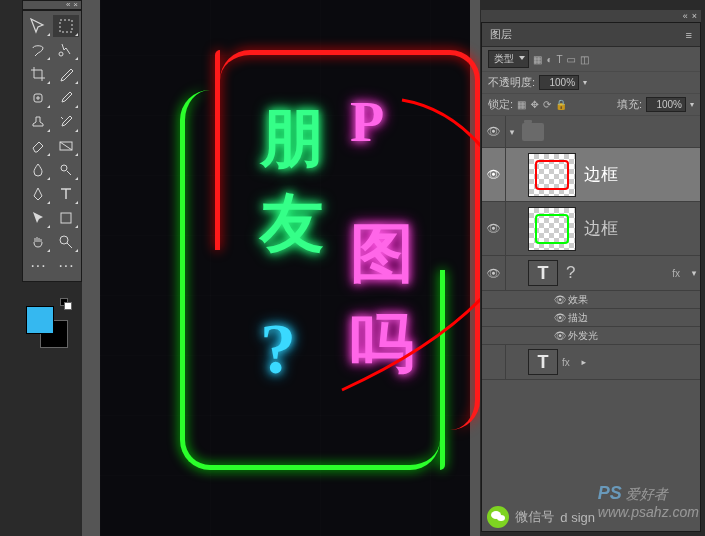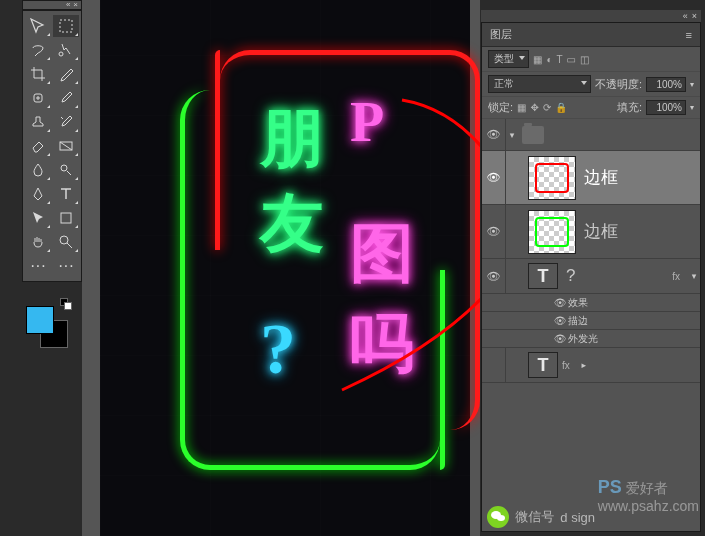--- a/index.html
+++ b/index.html
@@ -59,21 +59,21 @@
 .lname{flex:1;padding-left:4px;font-size:17px}
 .fx{padding-right:8px;font-size:10px;opacity:.8}
 .chev{width:12px;text-align:center;font-size:9px}
 .sub{padding-left:70px;font-size:10px;min-height:18px}
 .folder{width:22px;height:18px;background:#6a6a6a;border-radius:2px;margin:4px;position:relative}
 .folder::before{content:"";position:absolute;top:-3px;left:2px;width:8px;height:3px;background:#6a6a6a;border-radius:1px}
 .wechat{position:absolute;bottom:8px;right:110px;display:flex;align-items:center;gap:6px;color:#b8b8b8;font-size:13px}
 .wechat-icon{width:22px;height:22px;background:#7ed321;border-radius:50%;position:relative}
 .wechat-icon::before{content:"";position:absolute;width:10px;height:8px;background:#fff;border-radius:50%;top:5px;left:4px}
 .wechat-icon::after{content:"";position:absolute;width:8px;height:6px;background:#fff;border-radius:50%;top:9px;left:10px}
-.watermark{position:absolute;bottom:22px;right:6px;color:rgba(255,255,255,.4);font-size:14px;}
+.watermark{position:absolute;bottom:16px;right:6px;color:rgba(255,255,255,.4);font-size:14px;font-style:italic}
 .watermark b{color:rgba(120,200,255,.6);font-size:18px}
 </style>
 </head>
 <body>
 
 <div class="app-bar">
   <span>«</span>
   <span>×</span>
 </div>
 
@@ -251,21 +251,20 @@
     <div class="dd"><span>类型</span></div>
     <div class="prow-icons">
       <span>▦</span>
       <span>◐</span>
       <span>T</span>
       <span>▭</span>
       <span>◫</span>
     </div>
   </div>
   <div class="panel-row">
-    <div class="dd" style="flex:1"><span>正常</span></div>
     <span>不透明度:</span>
     <div class="pct">100%</div>
     <span style="font-size:8px">▾</span>
   </div>
   <div class="panel-row">
     <span>锁定:</span>
     <div class="prow-icons">
       <span>▦</span>
       <span>✥</span>
       <span>⟳</span>

